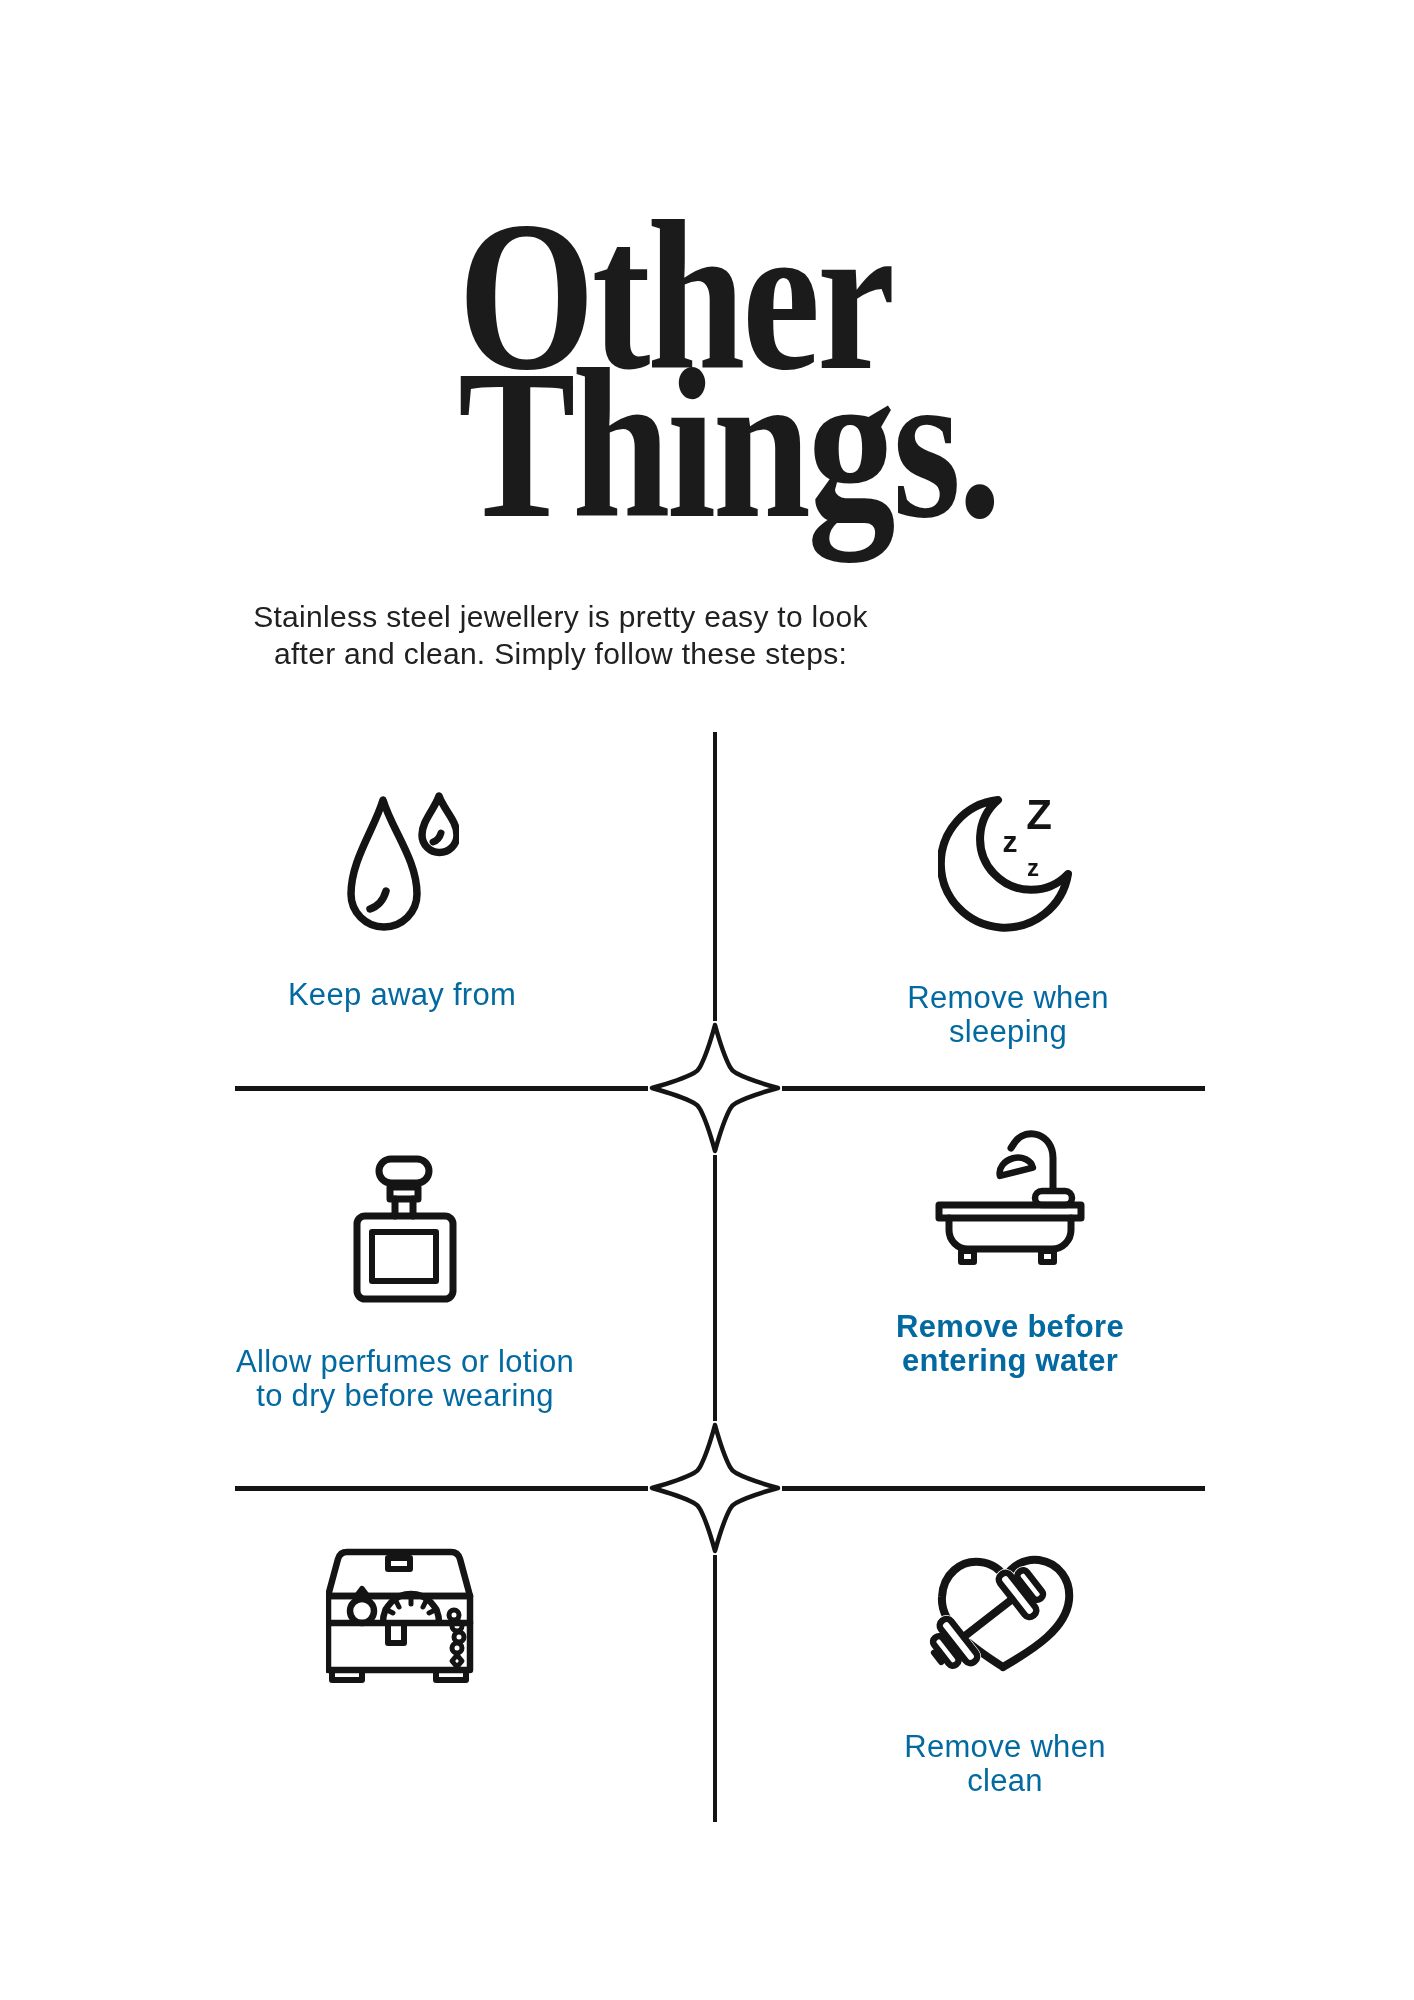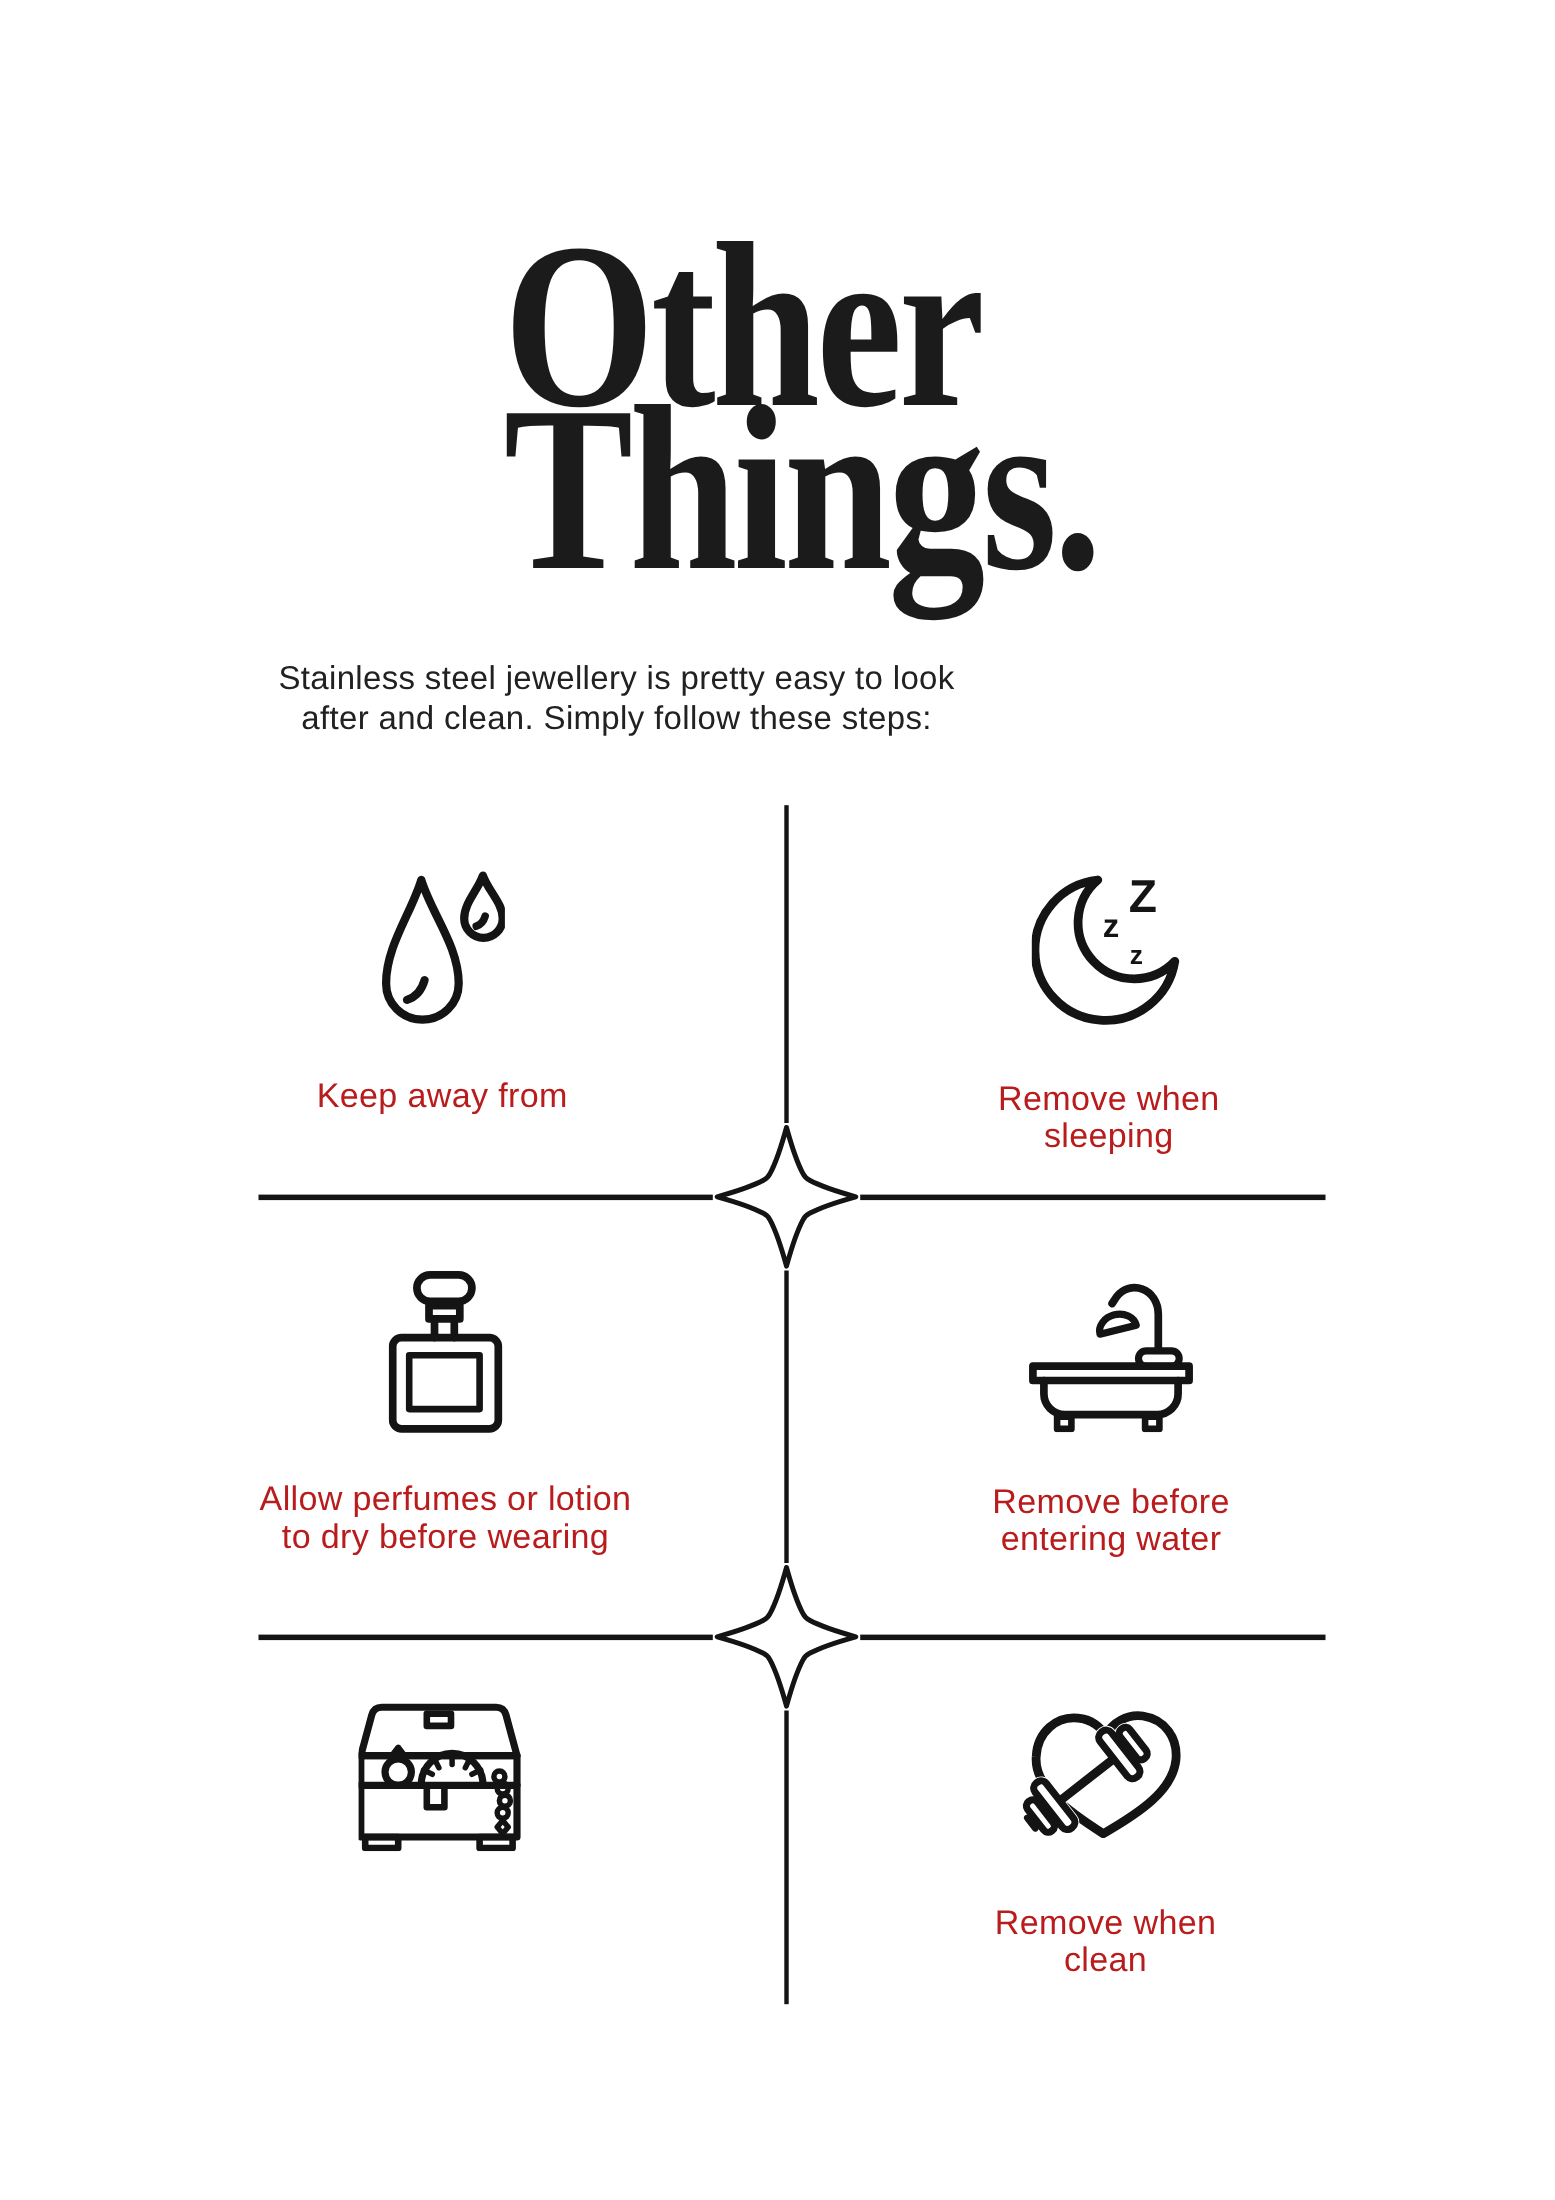--- a/index.html
+++ b/index.html
@@ -38,27 +38,27 @@
 
   .sparkle{position:absolute;width:134px;height:134px;}
   #sparkle1{left:648px;top:981px;}
   #sparkle2{left:648px;top:1381px;}
 
   
   .cell{position:absolute;width:460px;text-align:center;}
   #cell-0{left:172px;top:750px;}
   #cell-1{left:778px;top:752px;}
   #cell-2{left:175px;top:1115px;}
-  #cell-3{left:780px;top:1115px;}
+  #cell-3{left:780px;top:1078px;font-weight:bold;}
   #cell-4{left:170px;top:1505px;}
   #cell-5{left:775px;top:1512px;}
   .icon-wrap{display:block;}
   .icon-wrap svg{display:inline-block;}
   .cell-label{
-    font-size:31px;line-height:34px;color:#b91c1c;letter-spacing:.3px;
+    font-size:31px;line-height:34px;color:#0369a1;letter-spacing:.3px;
   }
   #cell-0 .cell-label{margin-top:26px;}
   #cell-1 .cell-label{margin-top:44px;}
   #cell-2 .cell-label{margin-top:38px;}
   #cell-3 .cell-label{margin-top:41px;}
   #cell-4 .cell-label{margin-top:37px;}
   #cell-5 .cell-label{margin-top:54px;}
 
   .stroke{fill:none;stroke:#141414;stroke-linecap:round;stroke-linejoin:round;}
   .halo{fill:#ffffff;stroke:#ffffff;stroke-linecap:butt;stroke-linejoin:round;}

